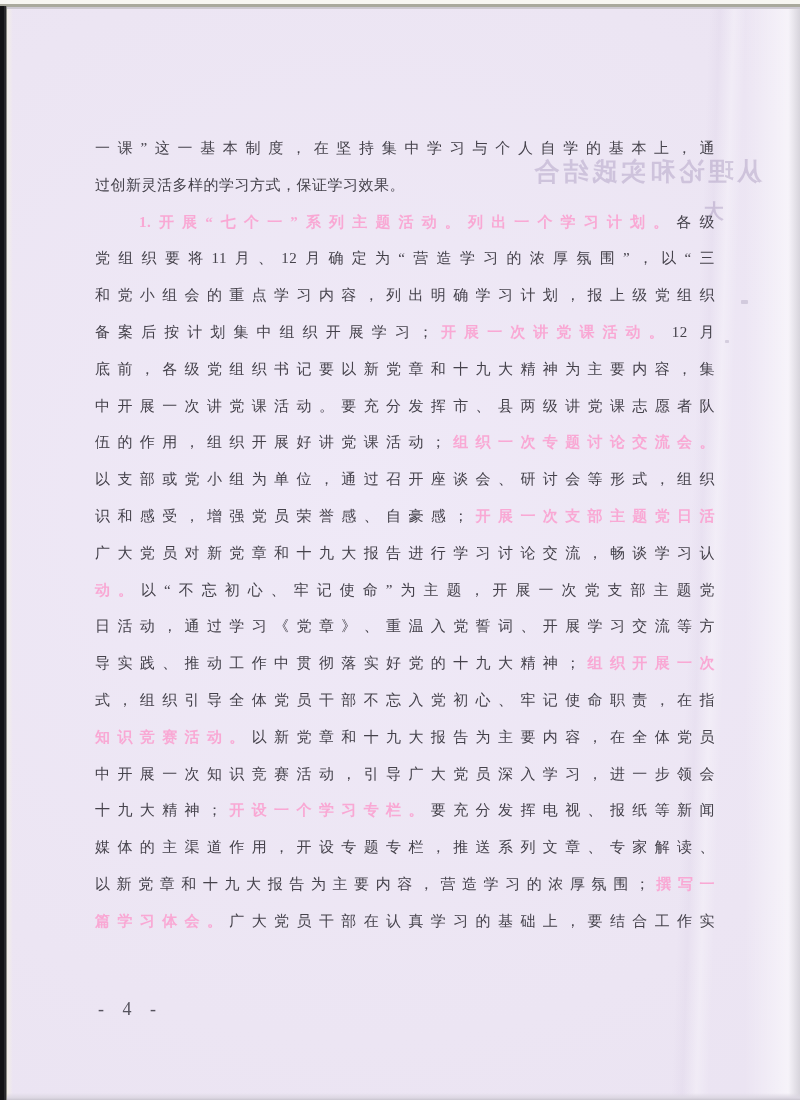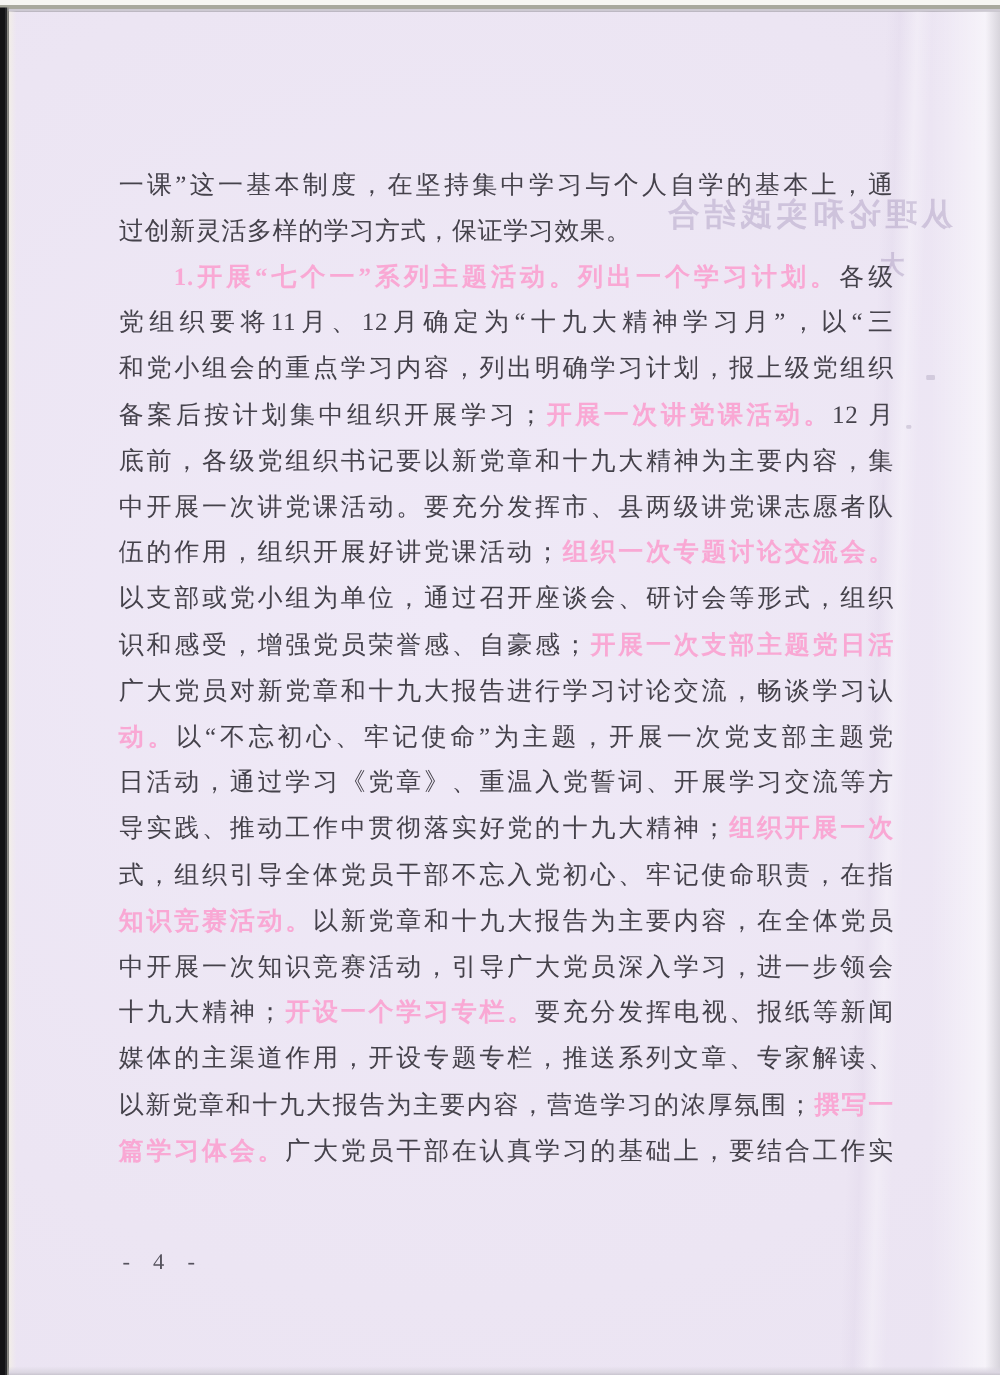--- a/index.html
+++ b/index.html
@@ -27,21 +27,21 @@
   }
   .edge-bottom{
     position:absolute;left:7px;bottom:0;width:793px;height:7px;
     background:linear-gradient(rgba(233,226,241,0), #dcd7e2 70%, #c9c5cf 100%);
   }
   
   .textblock{
     position:absolute;left:95px;top:130px;width:620px;
   }
   .line{
-    height:36.8px;line-height:36.8px;font-size:20px;color:#45424b;
+    height:36.8px;line-height:36.8px;font-size:15px;color:#45424b;
     text-align:justify;white-space:nowrap;letter-spacing:.5px;
   }
   .line.j{text-align-last:justify;-moz-text-align-last:justify;white-space:normal;}
   .line.indent{text-indent:44px;}
   .bold{font-weight:700;color:#f9a8d4;}
   
   .pagenum{
     position:absolute;left:98px;top:999px;font-size:18px;color:#56535e;
     letter-spacing:7px;
   }
@@ -62,21 +62,21 @@
 
   <div id="ghost-layer">
       <span class="ghost" style="left: 530px; top: 155px; font-size: 25px;">从理论和实践结合</span>
       <span class="ghost" style="left: 700px; top: 198px; font-size: 20px;">大</span>
     </div>
 
   <div class="textblock" id="doc-body">
       <div class="line j"><span>一课”这一基本制度，在坚持集中学习与个人自学的基本上，通</span></div>
       <div class="line"><span>过创新灵活多样的学习方式，保证学习效果。</span></div>
       <div class="line j indent"><span class="bold">1.开展“七个一”系列主题活动。列出一个学习计划。</span><span>各级</span></div>
-      <div class="line j"><span>党组织要将11月、12月确定为“十九大精神学习月”，以“三</span></div>
+      <div class="line j"><span>党组织要将11月、12月确定为“营造学习的浓厚氛围”，以“三</span></div>
       <div class="line j"><span>和党小组会的重点学习内容，列出明确学习计划，报上级党组织</span></div>
       <div class="line j"><span>备案后按计划集中组织开展学习；</span><span class="bold">开展一次讲党课活动。</span><span>12 月</span></div>
       <div class="line j"><span>底前，各级党组织书记要以新党章和十九大精神为主要内容，集</span></div>
       <div class="line j"><span>中开展一次讲党课活动。要充分发挥市、县两级讲党课志愿者队</span></div>
       <div class="line j"><span>伍的作用，组织开展好讲党课活动；</span><span class="bold">组织一次专题讨论交流会。</span></div>
       <div class="line j"><span>以支部或党小组为单位，通过召开座谈会、研讨会等形式，组织</span></div>
       <div class="line j"><span>识和感受，增强党员荣誉感、自豪感；</span><span class="bold">开展一次支部主题党日活</span></div>
       <div class="line j"><span>广大党员对新党章和十九大报告进行学习讨论交流，畅谈学习认</span></div>
       <div class="line j"><span class="bold">动。</span><span>以“不忘初心、牢记使命”为主题，开展一次党支部主题党</span></div>
       <div class="line j"><span>日活动，通过学习《党章》、重温入党誓词、开展学习交流等方</span></div>

